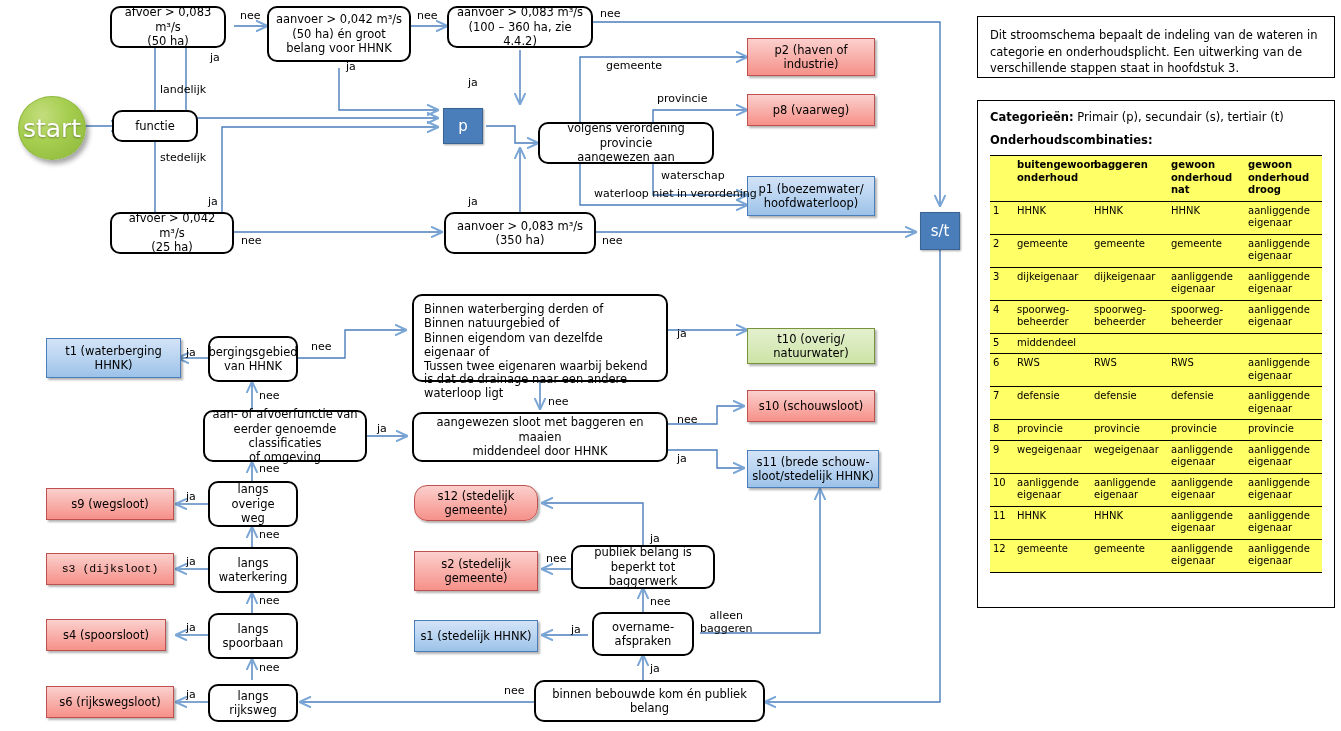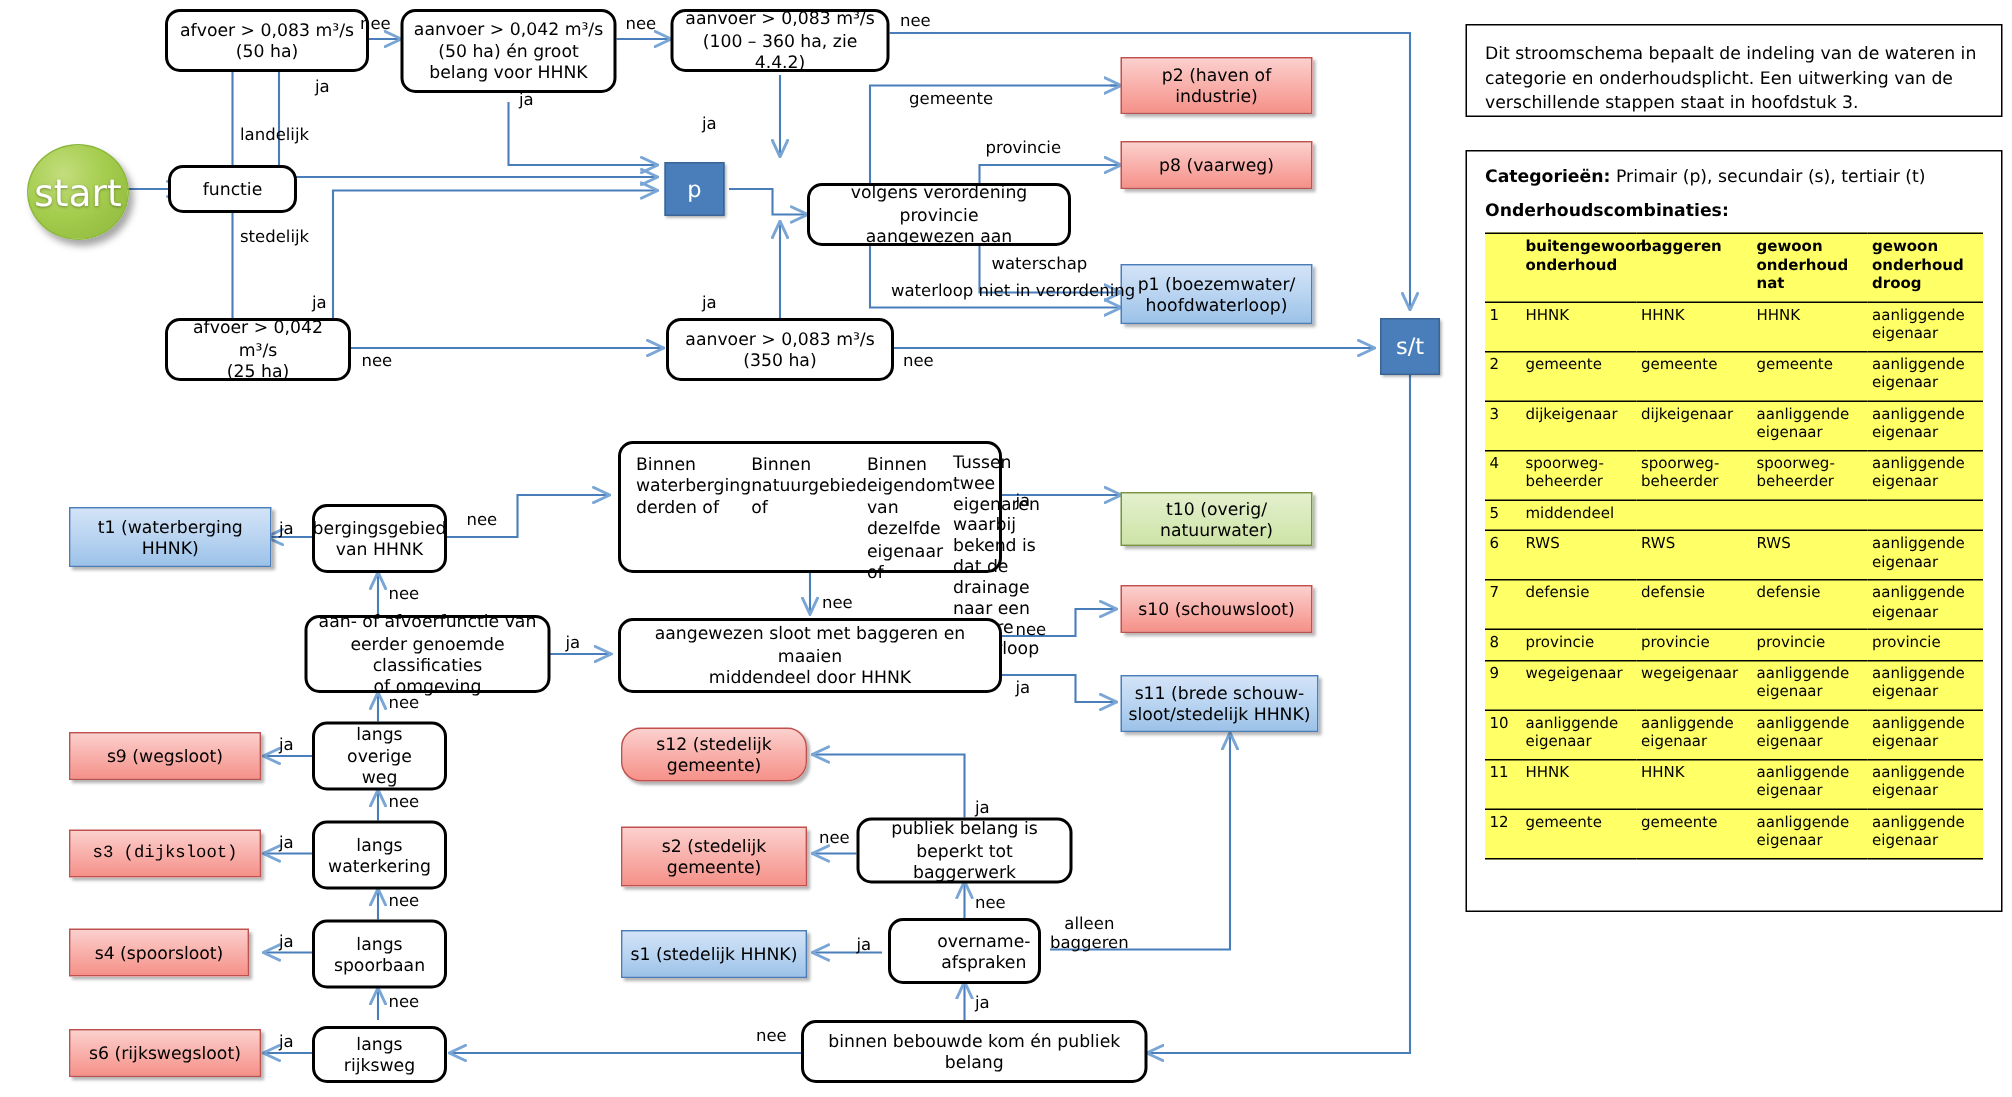--- a/index.html
+++ b/index.html
@@ -153,21 +153,21 @@
   </svg>
 
   <div class="start" style="left:18px;top:96px;width:66px;height:62px;">
     <span>start</span>
   </div>
 
   <div class="node proc" style="left:112px;top:110px;width:86px;height:32px;">
     <span>functie</span>
   </div>
 
-  <div class="node proc" style="left:110px;top:6px;width:136px;height:42px;white-space:pre-line;">
+  <div class="node proc" style="left:110px;top:6px;width:116px;height:42px;white-space:pre-line;">
     <span>afvoer &gt; 0,083 m³/s
 (50 ha)</span>
   </div>
 
   <div class="node proc" style="left:267px;top:6px;width:144px;height:56px;white-space:pre-line;">
     <span>aanvoer &gt; 0,042 m³/s
 (50 ha) én groot
 belang voor HHNK</span>
   </div>
 
@@ -217,21 +217,21 @@
     <span>t1 (waterberging
 HHNK)</span>
   </div>
 
   <div class="node proc" style="left:208px;top:336px;width:90px;height:46px;white-space:pre-line;">
     <span>bergingsgebied
 van HHNK</span>
   </div>
 
   <div class="node proc lr" style="left:412px;top:294px;width:256px;height:88px;padding:6px 10px;">
-    <div style="display:flex;flex-direction:row;justify-content:space-between;height:100%;width:100%;">
+    <div style="display:flex;flex-direction:column;justify-content:space-between;height:100%;width:100%;">
       <div>Binnen waterberging derden of</div>
       <div>Binnen natuurgebied of</div>
       <div>Binnen eigendom van dezelfde eigenaar of</div>
       <div style="line-height:1.2;">Tussen twee eigenaren waarbij bekend is dat de drainage naar een andere waterloop ligt</div>
     </div>
   </div>
 
   <div class="node term green" style="left:747px;top:328px;width:128px;height:36px;white-space:pre-line;">
     <span>t10 (overig/
 natuurwater)</span>
@@ -297,21 +297,21 @@
 gemeente)</span>
   </div>
   <div class="node proc" style="left:571px;top:545px;width:144px;height:44px;white-space:pre-line;">
     <span>publiek belang is
 beperkt tot baggerwerk</span>
   </div>
 
   <div class="node term blue" style="left:414px;top:620px;width:124px;height:32px;">
     <span>s1 (stedelijk HHNK)</span>
   </div>
-  <div class="node proc" style="left:592px;top:612px;width:102px;height:44px;white-space:pre-line;justify-content:flex-end;">
+  <div class="node proc" style="left:592px;top:612px;width:102px;height:44px;white-space:pre-line;">
     <span>overname-
 afspraken</span>
   </div>
 
   <div class="node proc" style="left:534px;top:680px;width:231px;height:42px;">
     <span>binnen bebouwde kom én publiek belang</span>
   </div>
 
   <div class="elab" style="left:240px;top:10px;">nee</div>
   <div class="elab" style="left:417px;top:10px;">nee</div>

